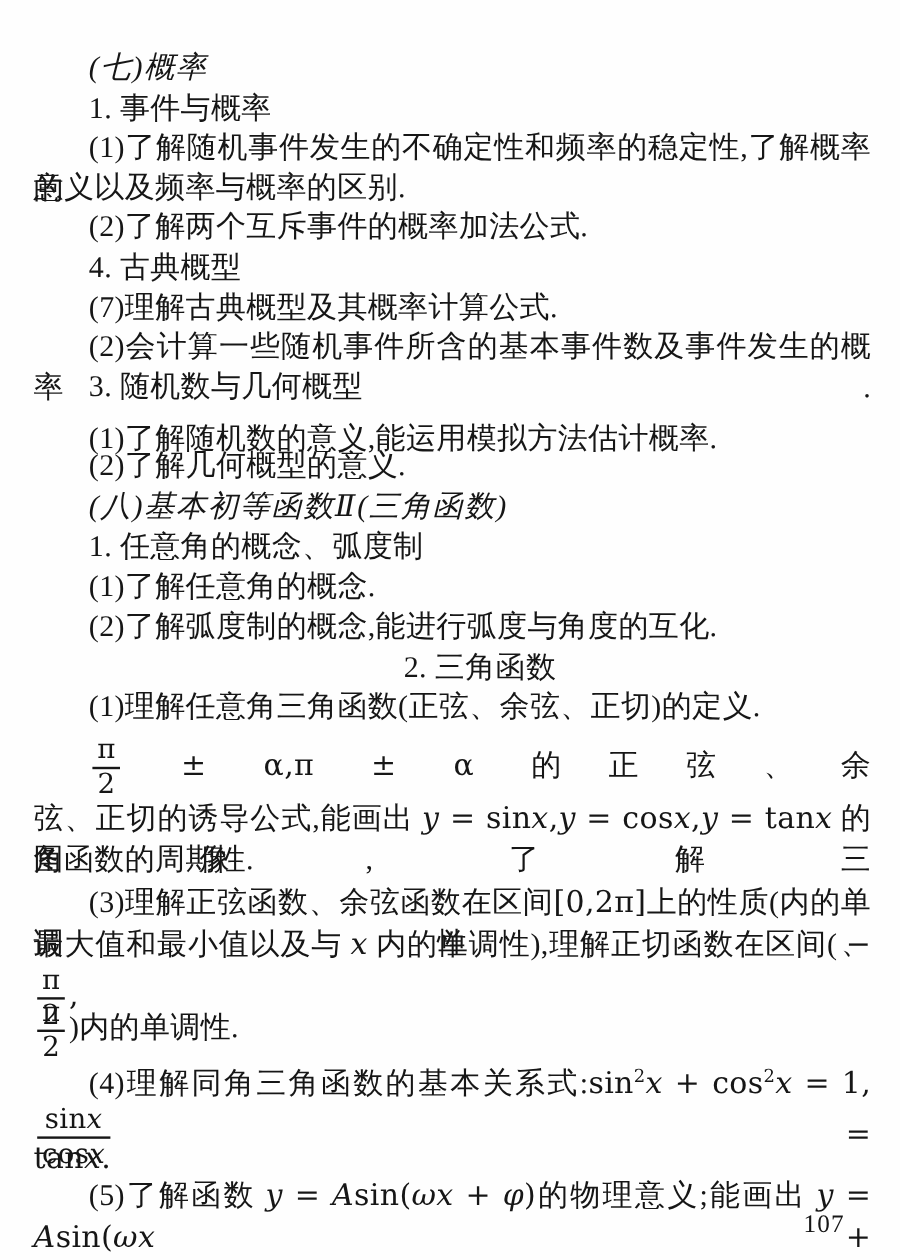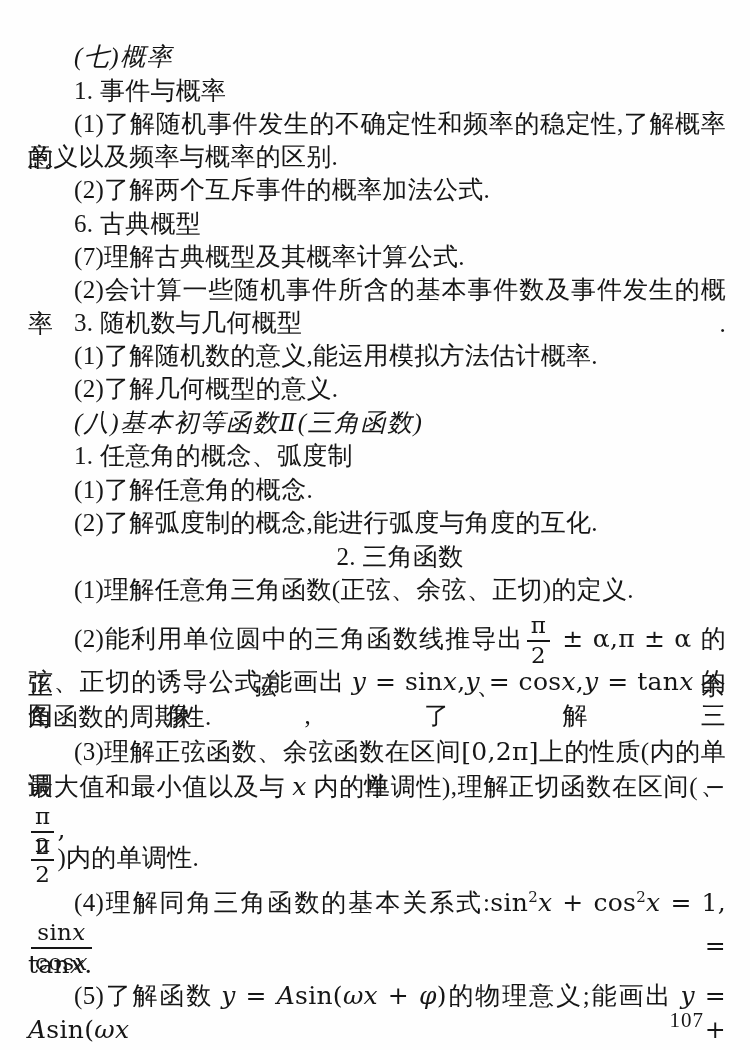--- a/index.html
+++ b/index.html
@@ -75,33 +75,33 @@
 </head>
 <body>
 
 <div class="page" style="background: rgb(254, 254, 254); color: rgb(22, 22, 22);">
   <div>
       <div class="line indent kai" style="top: 40px;"><span class="cn">(七)概率</span></div>
       <div class="line indent" style="top: 74px;"><span class="cn">1. 事件与概率</span></div>
       <div class="line indent just" style="top: 107px;"><span class="cn">(1)了解随机事件发生的不确定性和频率的稳定性,了解概率的</span></div>
       <div class="line" style="top: 140px;"><span class="cn">意义以及频率与概率的区别.</span></div>
       <div class="line indent" style="top: 173px;"><span class="cn">(2)了解两个互斥事件的概率加法公式.</span></div>
-      <div class="line indent" style="top: 207px;"><span class="cn">6. 古典概型</span></div>
+      <div class="line indent" style="top: 207px;"><span class="cn">4. 古典概型</span></div>
       <div class="line indent" style="top: 240px;"><span class="cn">(7)理解古典概型及其概率计算公式.</span></div>
       <div class="line indent just" style="top: 273px;"><span class="cn">(2)会计算一些随机事件所含的基本事件数及事件发生的概率.</span></div>
       <div class="line indent" style="top: 306px;"><span class="cn">3. 随机数与几何概型</span></div>
-      <div class="line indent" style="top: 339px;"><span class="cn">(1)了解随机数的意义,能运用模拟方法估计概率.</span></div>
+      <div class="line indent" style="top: 349px;"><span class="cn">(1)了解随机数的意义,能运用模拟方法估计概率.</span></div>
       <div class="line indent" style="top: 372px;"><span class="cn">(2)了解几何概型的意义.</span></div>
       <div class="line indent kai" style="top: 406px;"><span class="cn">(八)基本初等函数Ⅱ(三角函数)</span></div>
       <div class="line indent" style="top: 439px;"><span class="cn">1. 任意角的概念、弧度制</span></div>
       <div class="line indent" style="top: 473px;"><span class="cn">(1)了解任意角的概念.</span></div>
       <div class="line indent" style="top: 506px;"><span class="cn">(2)了解弧度制的概念,能进行弧度与角度的互化.</span></div>
       <div class="line indent" style="top: 540px; text-align: center;"><span class="cn">2. 三角函数</span></div>
       <div class="line indent" style="top: 573px;"><span class="cn">(1)理解任意角三角函数(正弦、余弦、正切)的定义.</span></div>
-      <div class="line indent just" style="top: 613px;"><span class="cn">(2)能利用单位圆中的三角函数线推导出</span><span class="frac"><span class="num"><span class="math">π</span></span><span class="den"><span class="math">2</span></span></span><span class="math"> ± α,π ± α </span><span class="cn">的正弦、余</span></div>
+      <div class="line indent just" style="top: 613px;"><span class="frac"><span class="num"><span class="math">π</span></span><span class="den"><span class="math">2</span></span></span><span class="math"> ± α,π ± α </span><span class="cn">的正弦、余</span></div>
       <div class="line just" style="top: 665px;"><span class="cn">弦、正切的诱导公式,能画出 </span><span class="mvar">y</span><span class="math"> = sin</span><span class="mvar">x</span><span class="math">,</span><span class="mvar">y</span><span class="math"> = cos</span><span class="mvar">x</span><span class="math">,</span><span class="mvar">y</span><span class="math"> = tan</span><span class="mvar">x</span><span class="cn"> 的图像,了解三</span></div>
       <div class="line" style="top: 700px;"><span class="cn">角函数的周期性.</span></div>
       <div class="line indent just" style="top: 735px;"><span class="cn">(3)理解正弦函数、余弦函数在区间</span><span class="math">[0,2π]</span><span class="cn">上的性质(内的单调性、</span></div>
       <div class="line just" style="top: 770px;"><span class="cn">最大值和最小值以及与 </span><span class="mvar">x</span><span class="cn"> 内的单调性),理解正切函数在区间( </span><span class="math">− </span><span class="frac"><span class="num"><span class="math">π</span></span><span class="den"><span class="math">2</span></span></span><span class="math">,</span></div>
       <div class="line" style="top: 832px;"><span class="frac"><span class="num"><span class="math">π</span></span><span class="den"><span class="math">2</span></span></span><span class="cn">)内的单调性.</span></div>
       <div class="line indent just" style="top: 886px;"><span class="cn">(4)理解同角三角函数的基本关系式:</span><span class="math">sin</span><sup class="msup">2</sup><span class="mvar">x</span><span class="math"> + cos</span><sup class="msup">2</sup><span class="mvar">x</span><span class="math"> = 1,</span><span class="frac"><span class="num"><span class="math">sin</span><span class="mvar">x</span></span><span class="den"><span class="math">cos</span><span class="mvar">x</span></span></span><span class="math"> =</span></div>
       <div class="line" style="top: 948px;"><span class="math">tan</span><span class="mvar">x</span><span class="math">.</span></div>
       <div class="line indent just" style="top: 979px;"><span class="cn">(5)了解函数 </span><span class="mvar">y</span><span class="math"> = </span><span class="mvar">A</span><span class="math">sin(</span><span class="mvar">ωx</span><span class="math"> + </span><span class="mvar">φ</span><span class="math">)</span><span class="cn">的物理意义;能画出 </span><span class="mvar">y</span><span class="math"> = </span><span class="mvar">A</span><span class="math">sin(</span><span class="mvar">ωx</span><span class="math"> +</span></div>
     </div>
   <div class="page-number">107</div>

